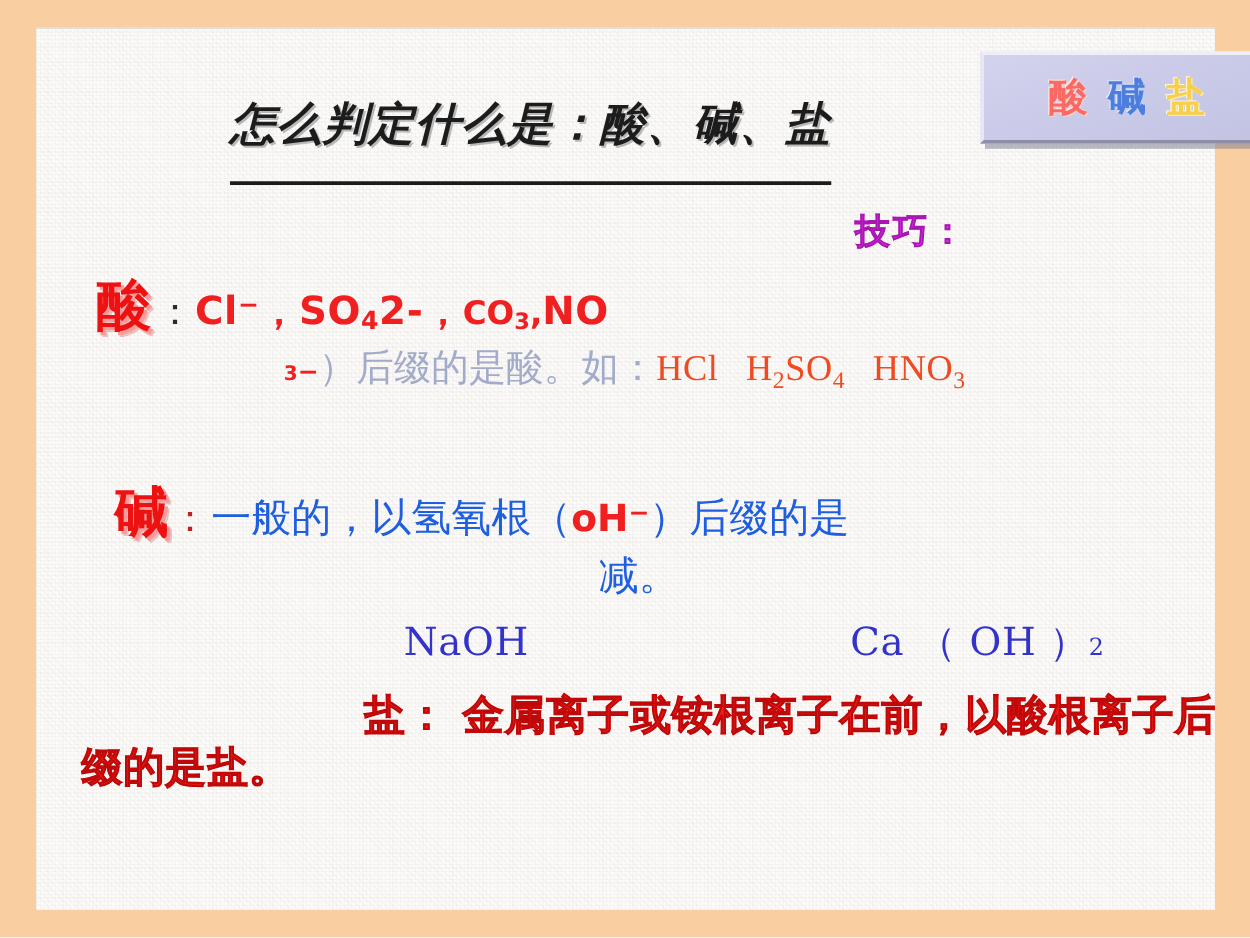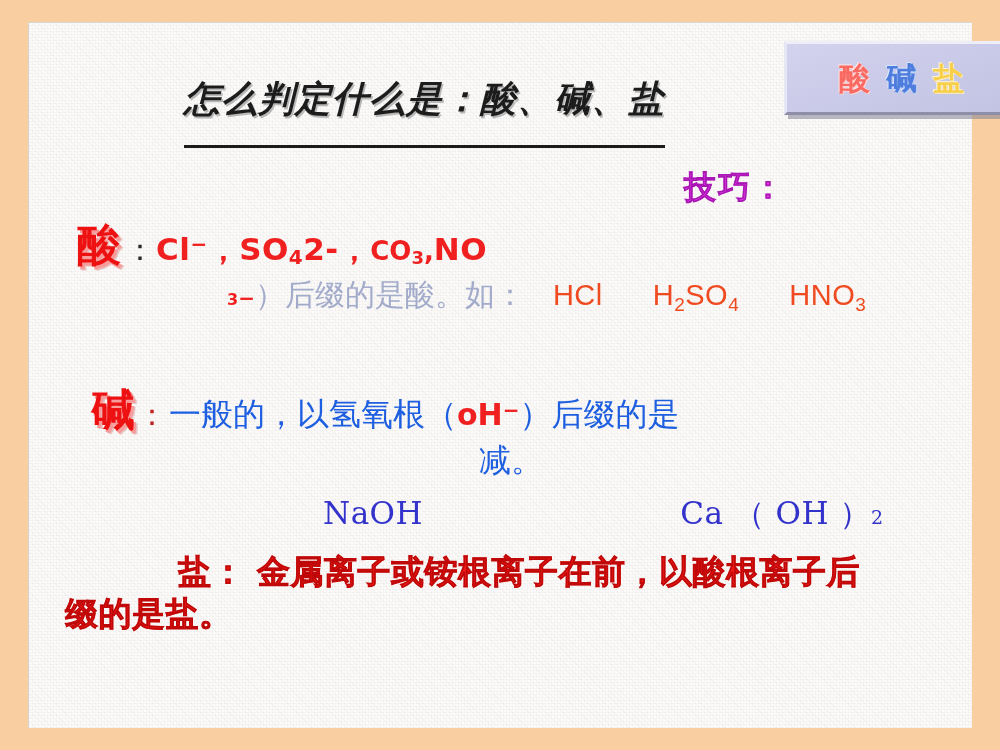--- a/index.html
+++ b/index.html
@@ -82,21 +82,21 @@
     padding-bottom: 21px;
     text-shadow: 1.5px 1.5px 0 #b8b8b8;
   }
 
   
   #tips-label {
     position: absolute;
     left: 655px;
     top: 143px;
     font-family: "DejaVu Sans", "Liberation Sans", sans-serif;
-    font-size: 32px;
+    font-size: 28px;
     font-weight: bold;
     color: #e23ae2;
     letter-spacing: 2px;
     -webkit-text-stroke: 0.6px #a816b4;
     white-space: nowrap;
   }
 
   
   .headword {
     font-family: "DejaVu Sans", "Liberation Sans", sans-serif;
@@ -147,25 +147,24 @@
     color: #f02020;
   }
   #acid-line2 {
     margin-top: 4px;
     padding-left: 150px;
     white-space: nowrap;
     display: flex;
     align-items: baseline;
   }
   .red-serif {
-    font-family: Liberation Sans, sans-serif;
+    font-family: Liberation Serif, serif;
     font-size: 29px;
     color: #f04a20;
     letter-spacing: 0.5px;
-    margin-left: 28px;
   }
   .red-serif .sub { font-size: 19px; vertical-align: -6px; }
   .tiny-sub {
     font-family: "DejaVu Sans", "Liberation Sans", sans-serif;
     font-size: 16px;
     font-weight: bold;
     color: #f02020;
     vertical-align: -7px;
   }
   .tiny-sup {
@@ -249,21 +248,21 @@
   .salt-text {
     font-family: "DejaVu Sans", "Liberation Sans", sans-serif;
     font-size: 33px;
     font-weight: bold;
     color: #f01a1a;
     letter-spacing: 0.5px;
     -webkit-text-stroke: 0.7px #c00808;
     white-space: nowrap;
     line-height: 1.28;
   }
-  #salt-line1 { text-align: center; }
+  #salt-line1 { text-align: right; }
   #salt-line2 { text-align: left; padding-right: 40px; }
 </style>
 </head>
 <body>
 
 <div id="slide">
   <div id="canvas">
 
     <div id="header-box">
       <span class="plaque-char plaque-suan">酸</span>

